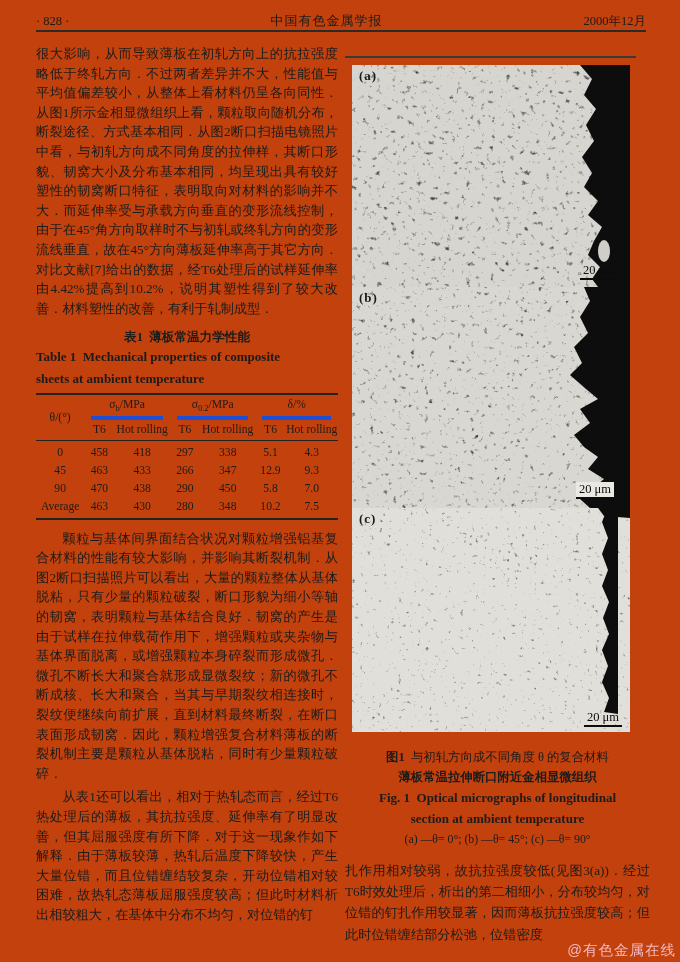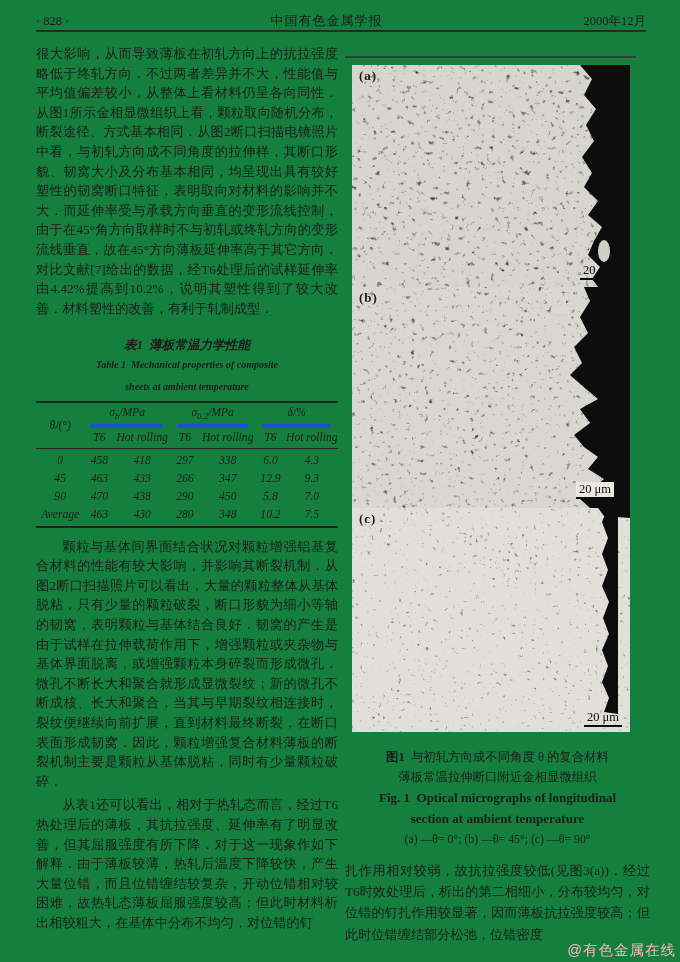--- a/index.html
+++ b/index.html
@@ -1,44 +1,44 @@
 <!DOCTYPE html>
 <html><head>
 <meta charset="utf-8">
 <style>
   * { box-sizing: border-box; margin: 0; padding: 0; }
   html,body { background:#e8e8e6; }
   .page {
     position: relative;
     width: 680px; height: 962px;
     margin: 0 auto;
-    background: #15803d;
+    background: #c2410c;
     font-family: "Liberation Serif", "DejaVu Serif", serif;
     color: #1c1c1c;
     overflow: hidden;
   }
   
   .header {
     position: absolute; top: 12px; left: 36px; width: 610px;
     display: flex; justify-content: space-between; align-items: baseline;
     font-size: 12.5px;
   }
   .header .journal { font-size: 13px; letter-spacing: 1px; }
   .header-rule {
     position: absolute; top: 30px; left: 36px; width: 610px; height: 2px;
     background: #2a2a2a;
   }
   
   .col-left { position: absolute; left: 36px; top: 44px; width: 302px; }
   p.body { font-size: 13.2px; line-height: 19.6px; text-align: justify; }
   p.indent { text-indent: 2em; }
   
-  .table-block { margin-top: 18px; font-style: italic; }
+  .table-block { margin-top: 10px; }
   .tcap-zh { text-align: center; font-size: 12.6px; font-weight: bold; line-height: 18px; }
-  .tcap-en { text-align: center; font-size: 10px; font-weight: bold; line-height: 22px; }
+  .tcap-en { font-size: 13px; font-weight: bold; line-height: 22px; }
   table.datatable {
     width: 100%; border-collapse: collapse; margin-top: 3px;
     font-size: 11.6px;
     border-top: 2px solid #222; border-bottom: 2px solid #222;
   }
   table.datatable th, table.datatable td { font-weight: normal; text-align: center; }
   th.theta { vertical-align: middle; border-bottom: 1.4px solid #222; }
   .grp-inner { border-bottom: 4px solid #1d4ed8; margin: 0 7px; padding: 3px 0 2px; }
   tr.sub-row th { padding: 3px 0 4px; border-bottom: 1.4px solid #222; }
   table.datatable tbody td { padding: 2.5px 0; }
@@ -134,21 +134,21 @@
             <th>Hot rolling</th>
           </tr>
         </thead>
         <tbody>
           <tr>
             <td>0</td>
               <td>458</td>
               <td>418</td>
               <td>297</td>
               <td>338</td>
-              <td>6.0</td>
+              <td>5.1</td>
               <td>4.3</td>
           </tr>
           <tr>
             <td>45</td>
               <td>463</td>
               <td>433</td>
               <td>266</td>
               <td>347</td>
               <td>12.9</td>
               <td>9.3</td>
@@ -229,21 +229,21 @@
         <path d="M266,4 L266,206 L252,204 L257,190 L250,174 L256,158 L250,142 L257,126 L251,110 L257,94 L250,78 L256,62 L250,46 L256,30 L250,14 L254,4 Z" fill="#0d0d0d"></path>
       </svg>
       <span class="m-label">(c)</span>
       <span class="m-scale low">20 μm</span>
     </div>
 
     <div class="fig-caption">
       <div class="fc-zh">
         <span>图1</span>&nbsp;&nbsp;<span class="fc-rest">与初轧方向成不同角度 θ 的复合材料</span>
       </div>
-      <div class="fc-zh fc-rest" style="font-weight:400">薄板常温拉伸断口附近金相显微组织</div>
+      <div class="fc-zh fc-rest" style="font-weight:700">薄板常温拉伸断口附近金相显微组织</div>
       <div class="fc-en">
         <span>Fig. 1</span>&nbsp;&nbsp;<span>Optical micrographs of longitudinal</span>
       </div>
       <div class="fc-en">section at ambient temperature</div>
       <div class="fc-cond">(a) —θ= 0°;  (b) —θ= 45°;  (c) —θ= 90°</div>
     </div>
 
     <p class="right-body">扎作用相对较弱，故抗拉强度较低(见图3(a))．经过T6时效处理后，析出的第二相细小，分布较均匀，对位错的钉扎作用较显著，因而薄板抗拉强度较高；但此时位错缠结部分松弛，位错密度</p>
   </div>
 

